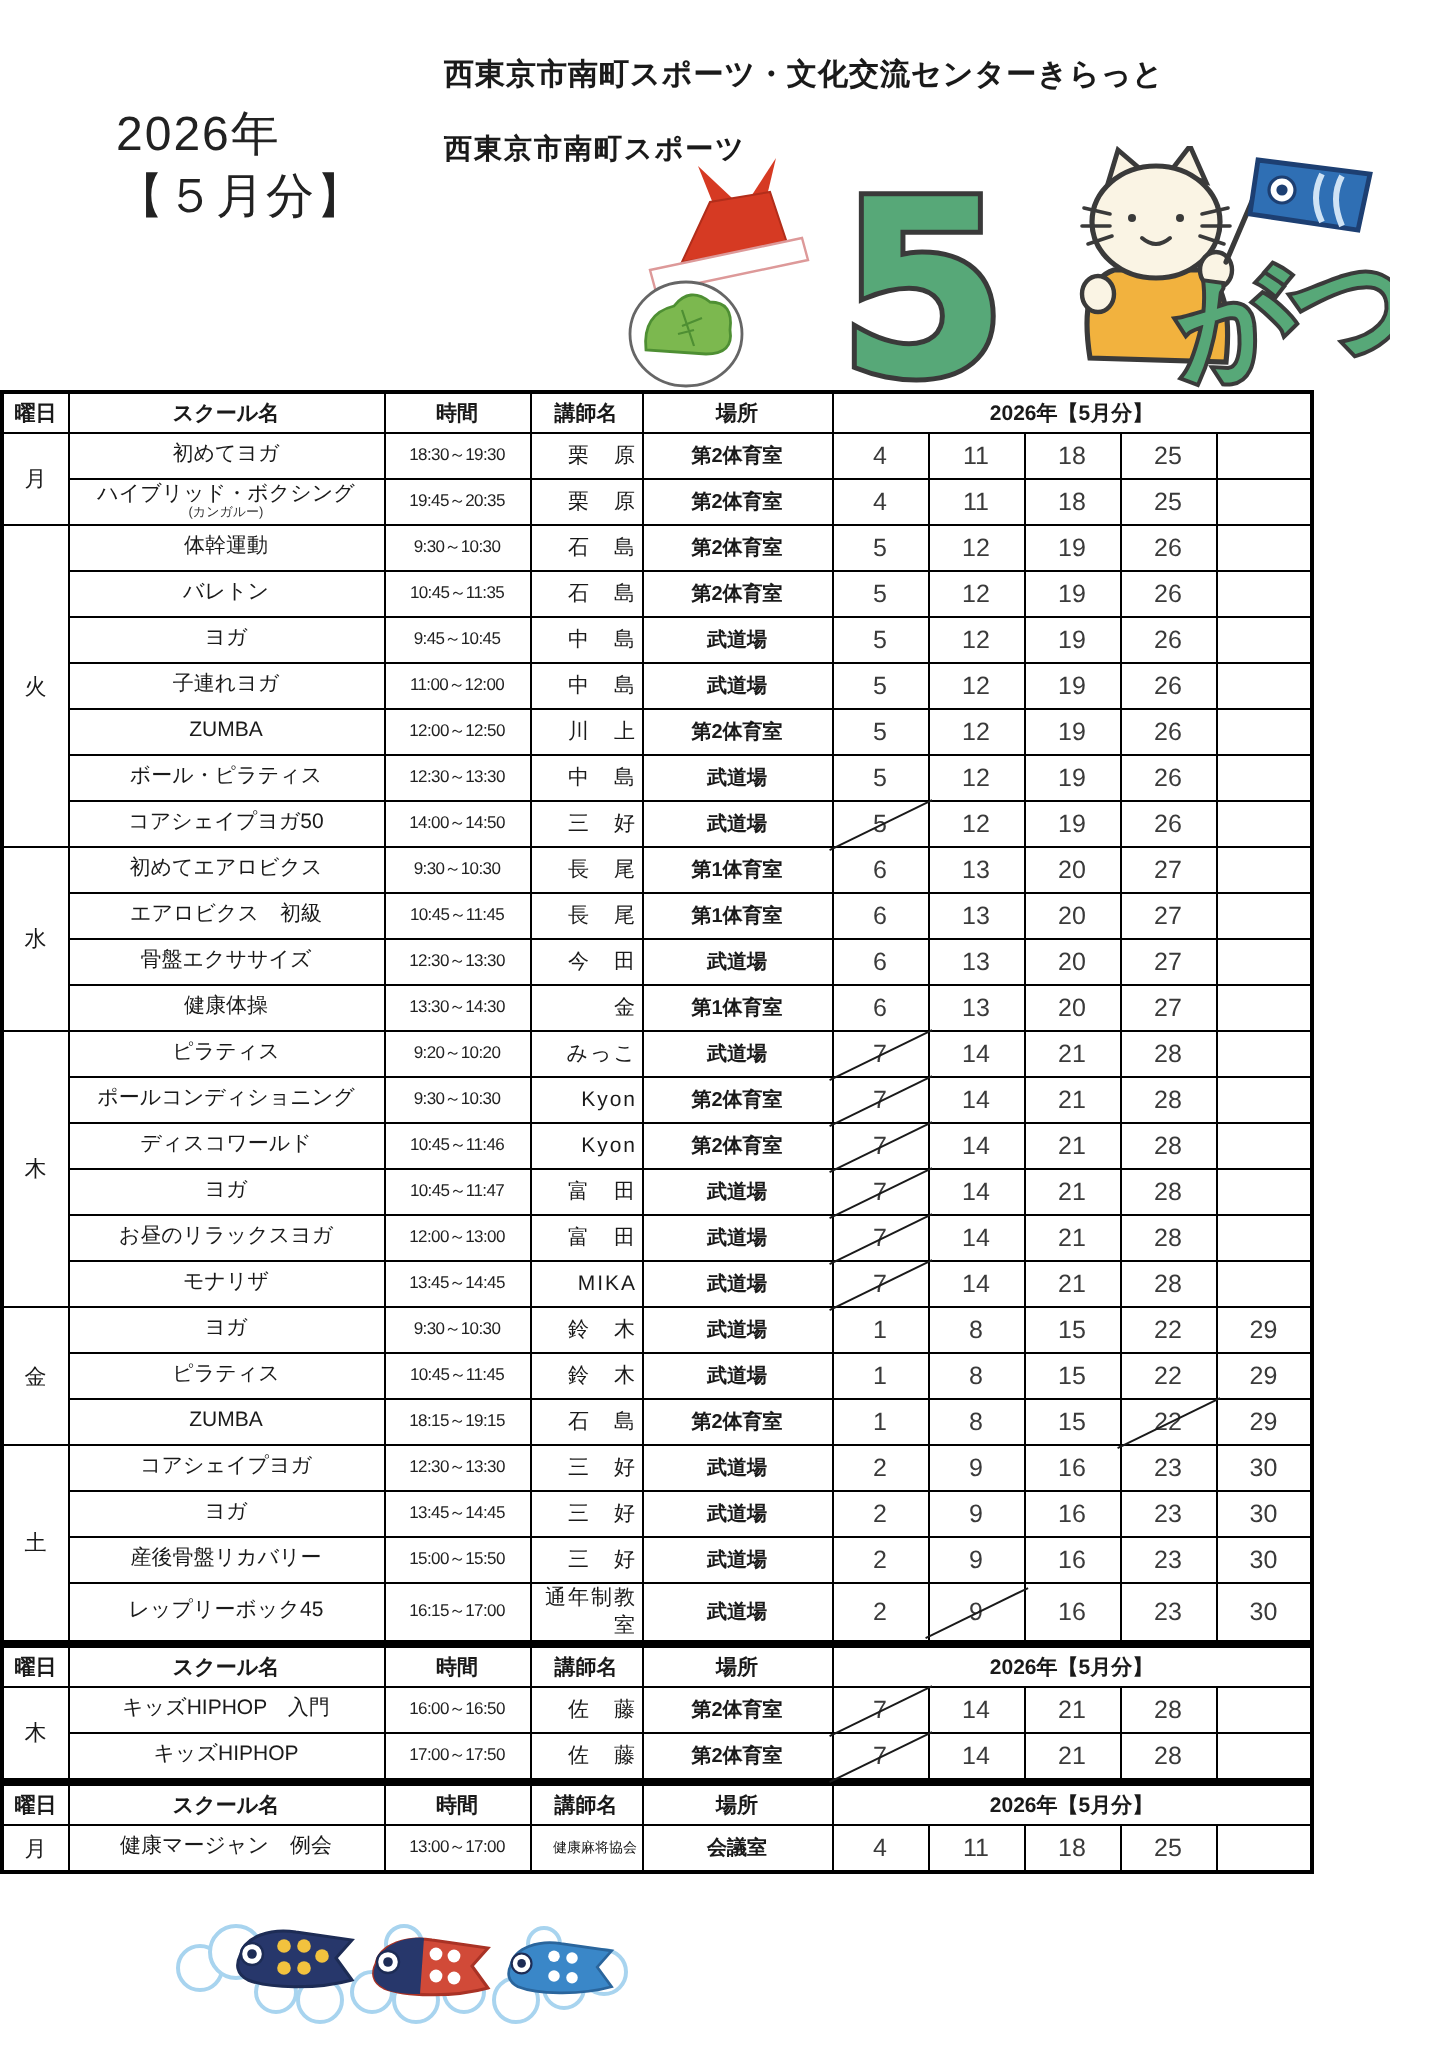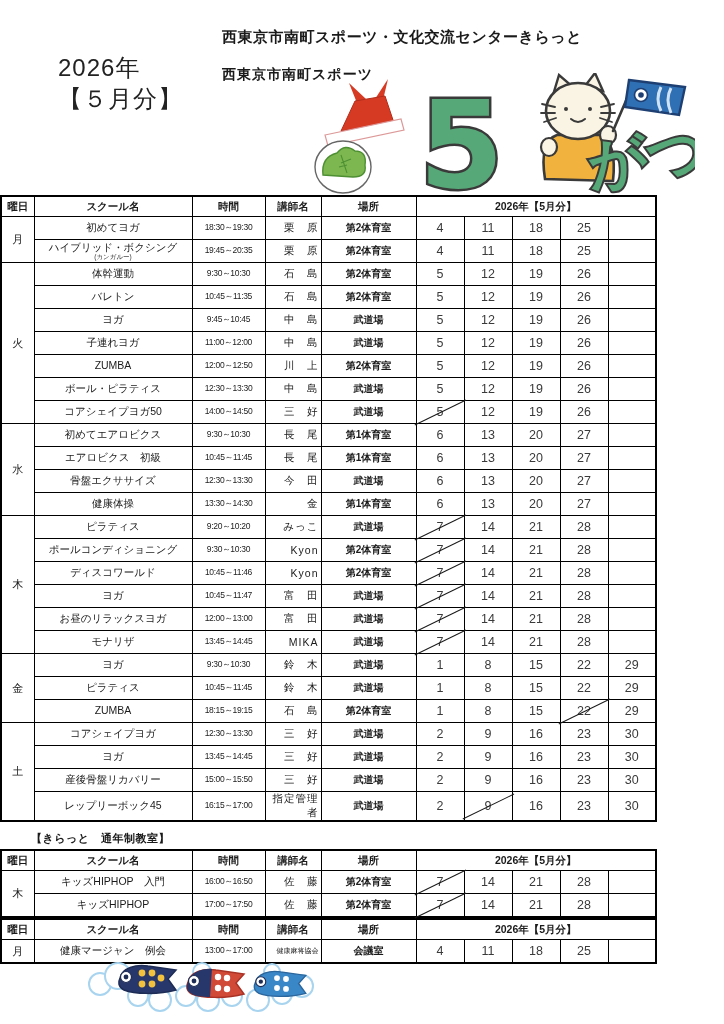--- a/index.html
+++ b/index.html
@@ -393,33 +393,32 @@
             <td class="place">武道場</td>
             <td class="date">2</td>
             <td class="date">9</td>
             <td class="date">16</td>
             <td class="date">23</td>
             <td class="date">30</td>
           </tr>
           <tr>
             <td class="school">レップリーボック45</td>
             <td class="time">16:15～17:00</td>
-            <td class="instructor">指定管理者</td>
+            <td class="instructor">通年制教室</td>
             <td class="place">武道場</td>
             <td class="date">2</td>
             <td class="date slash">9</td>
             <td class="date">16</td>
             <td class="date">23</td>
             <td class="date">30</td>
           </tr>
         </tbody>
       </table>
   </div>
 
-  <div class="sec-label">【きらっと　通年制教室】</div>
   <div class="tbl-wrap">
     <table class="sched">
         <colgroup>
           <col style="width: 33px;">
           <col style="width: 158px;">
           <col style="width: 73px;">
           <col style="width: 56px;">
           <col style="width: 95px;">
           <col style="width: 48px;">
           <col style="width: 48px;">

